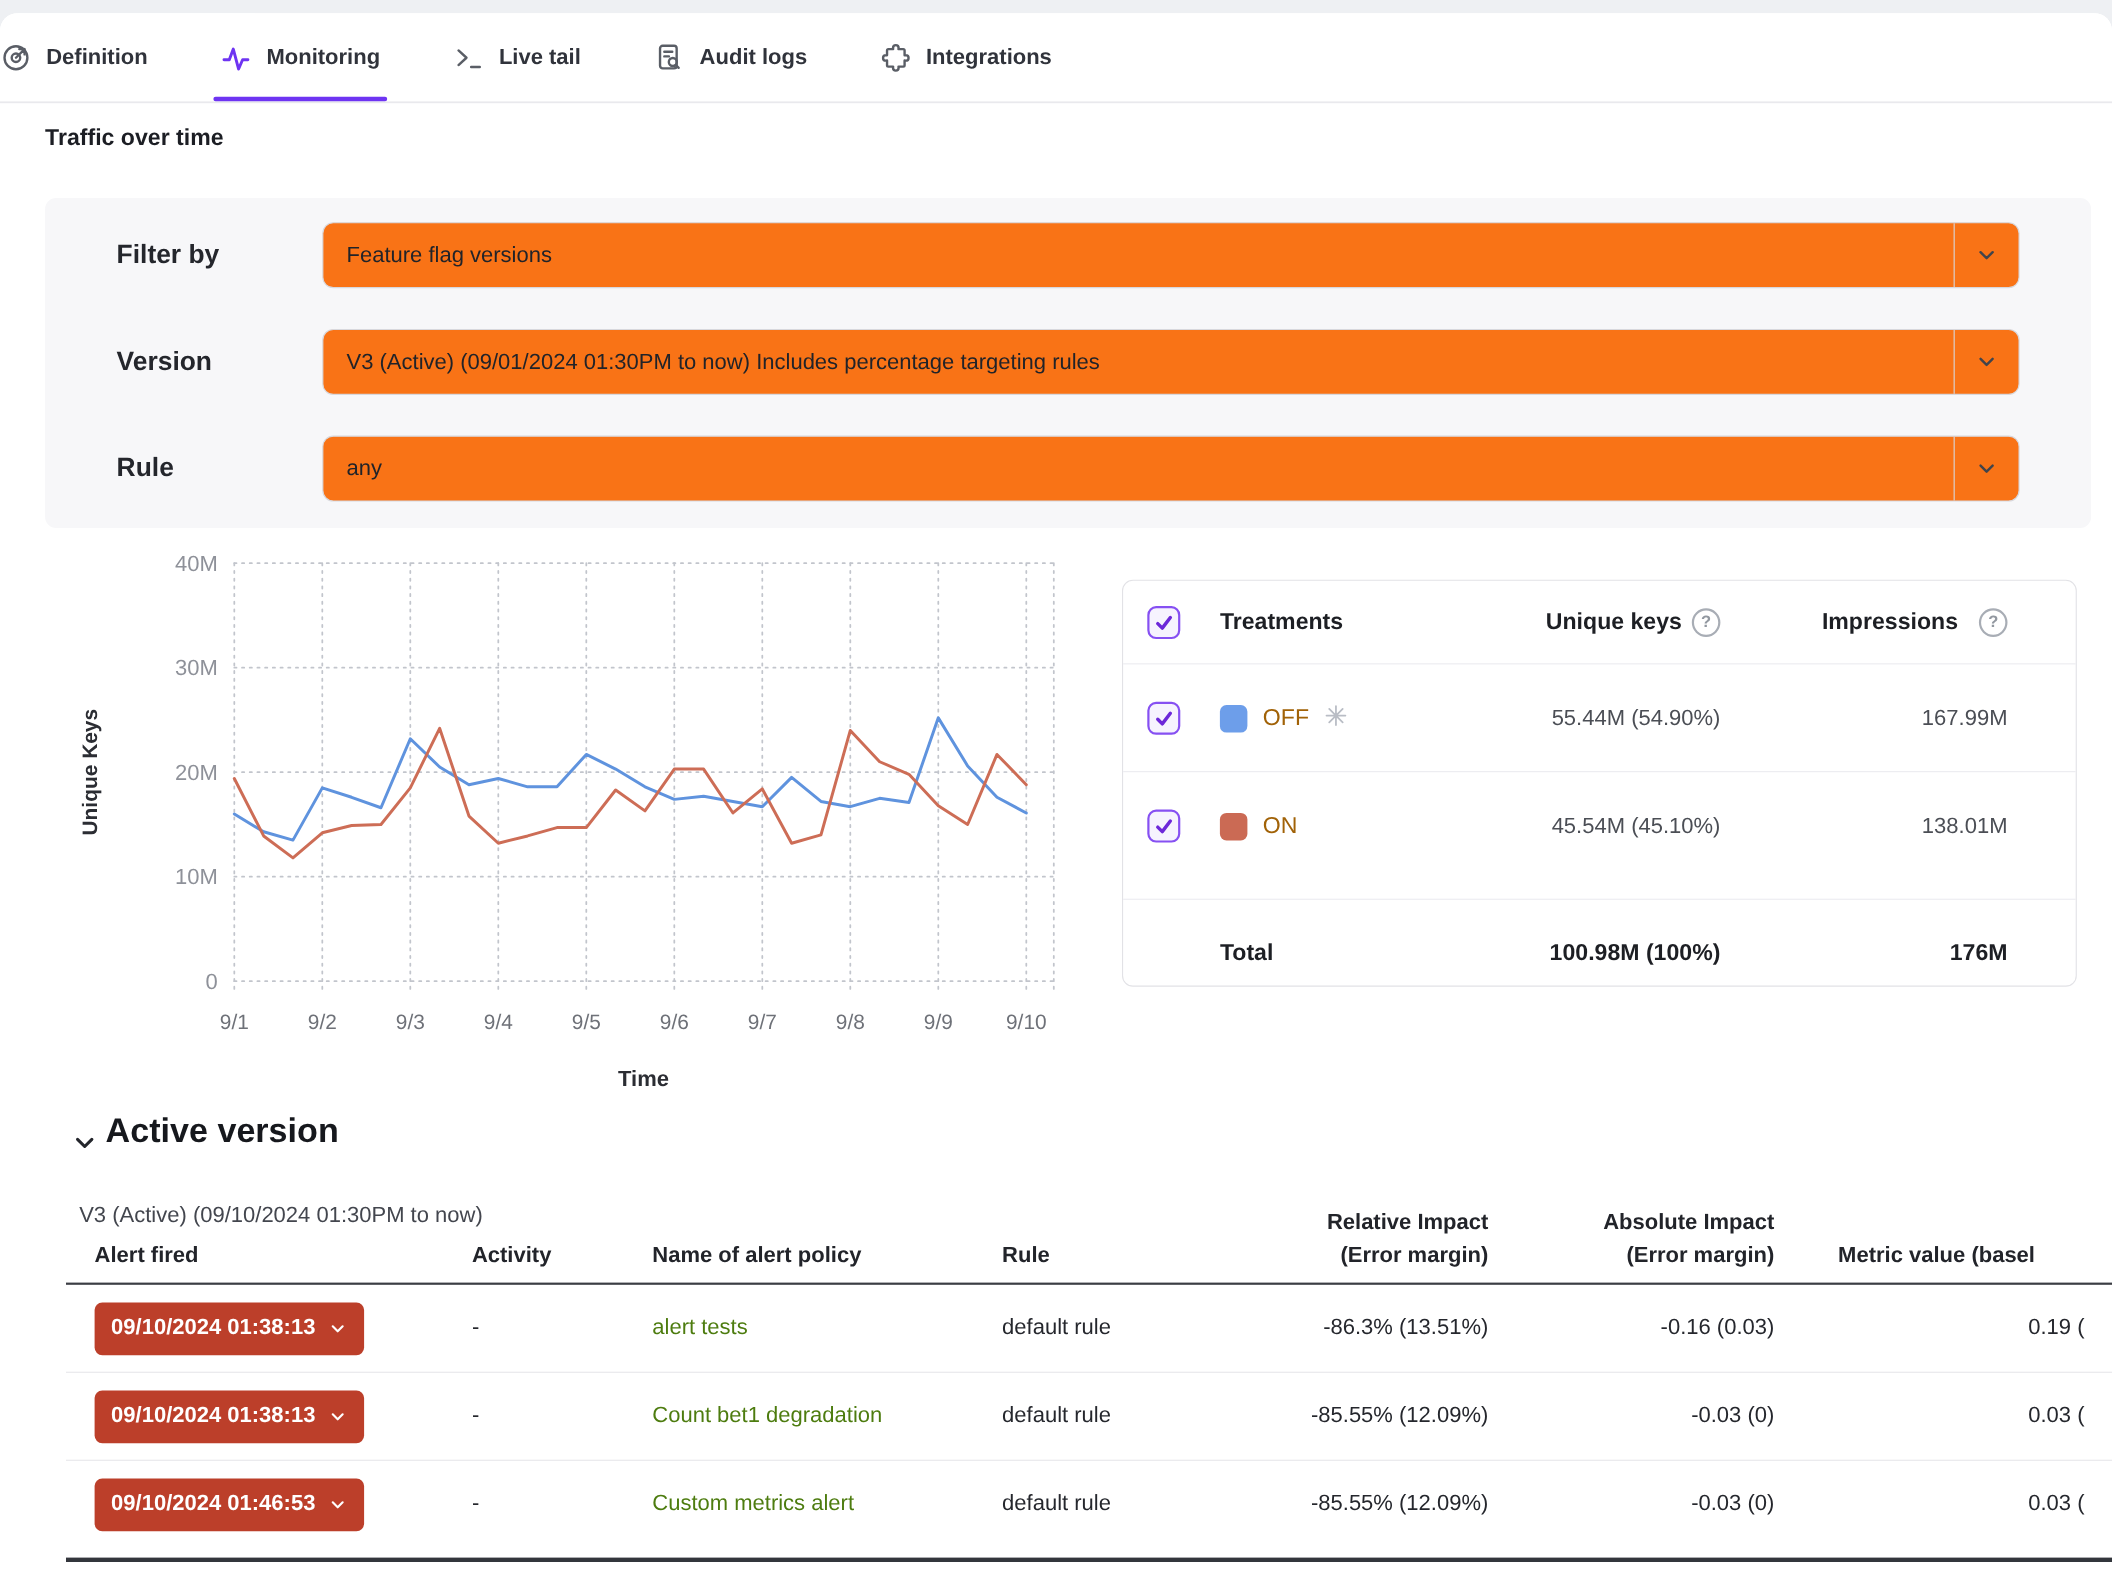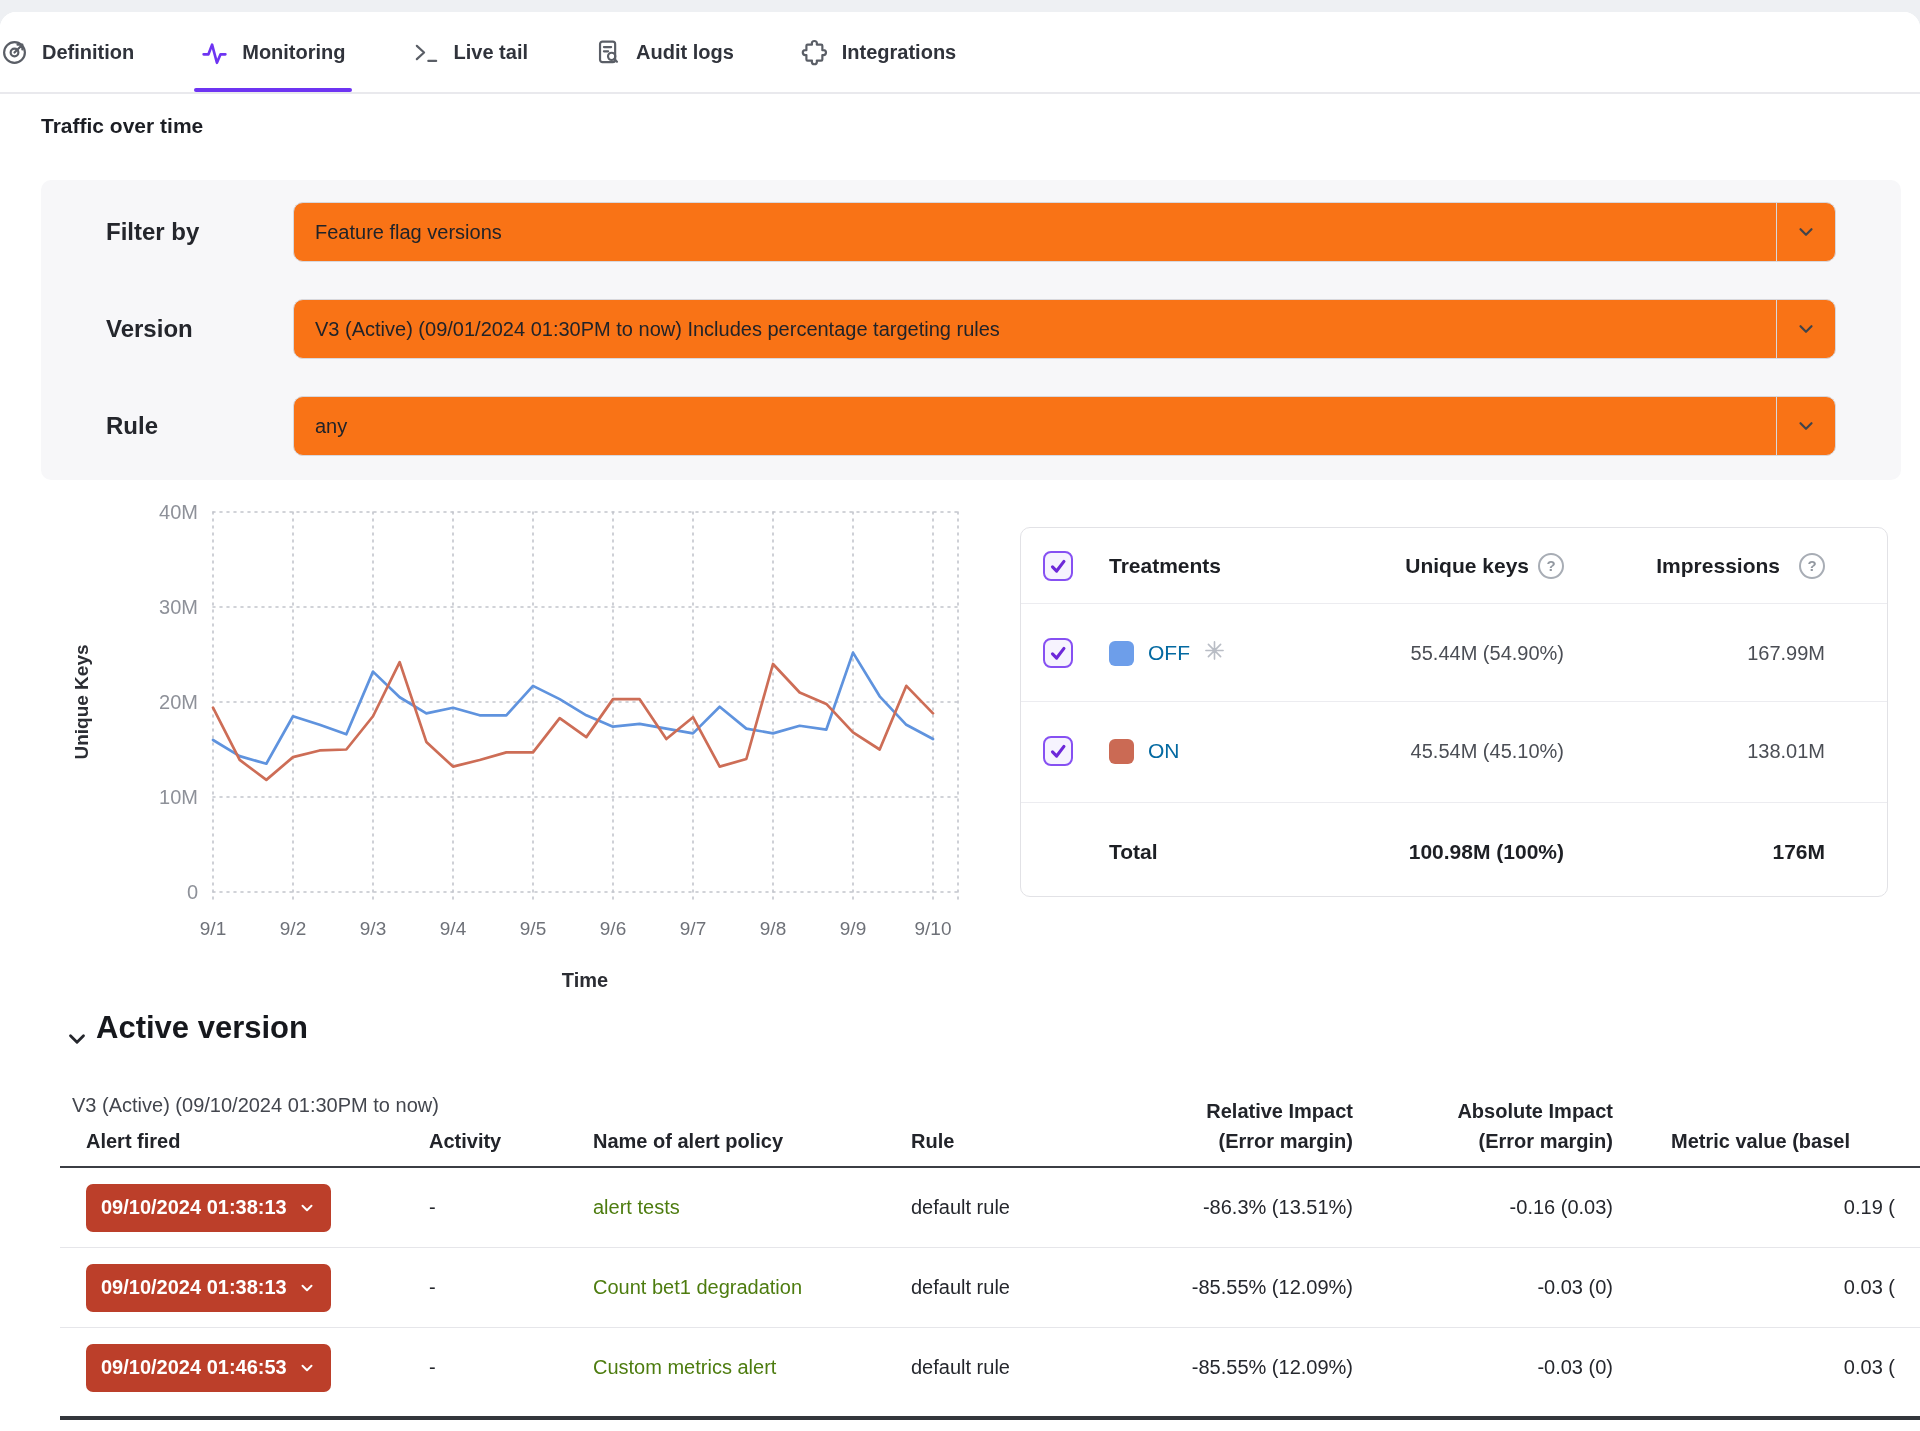--- a/index.html
+++ b/index.html
@@ -62,27 +62,27 @@
 
   
   #treatments-panel{
     position:absolute;left:1020px;top:527px;width:868px;height:370px;
     border:1.5px solid #e2e2e6;border-radius:10px;background:#fff;box-sizing:border-box;
   }
   .t-row{position:absolute;left:0;width:100%;display:flex;align-items:center;}
   .t-row.hdr{top:0;height:75px;}
   .t-row.r1{top:75px;height:98px;border-top:1px solid #ececf0;}
   .t-row.r2{top:173px;height:98px;border-top:1px solid #ececf0;}
-  .t-row.total{top:274px;height:97px;border-top:1px solid #ececf0;}
+  .t-row.total{top:289px;height:97px;border-top:1px solid #ececf0;}
   .checkbox{
     position:absolute;left:22px;width:30px;height:30px;border:2px solid #8650f2;border-radius:8px;
     background:#f6f3fe;box-sizing:border-box;cursor:pointer;display:flex;align-items:center;justify-content:center;
   }
   .checkbox svg{width:22px;height:22px;stroke:#6d28d9;fill:none;stroke-width:3.4;stroke-linecap:round;stroke-linejoin:round;}
-  .t-name{position:absolute;left:88px;font-size:21px;color:#0369a1;display:flex;align-items:center;gap:14px;}
+  .t-name{position:absolute;left:88px;font-size:21px;color:#a16207;display:flex;align-items:center;gap:14px;}
   .t-name.bold{font-weight:bold;color:#1d1f24;}
   .swatch{width:25px;height:25px;border-radius:6px;display:inline-block;}
   .t-uk{position:absolute;right:323px;font-size:20px;color:#4b4e55;display:flex;align-items:center;gap:9px;}
   .t-imp{position:absolute;right:62px;font-size:20px;color:#4b4e55;display:flex;align-items:center;gap:19px;}
   .t-hdr-txt{font-size:21px;font-weight:bold;color:#1d1f24;}
   .t-strong{font-size:21px;font-weight:bold;color:#1d1f24;}
   .helpicon{
     width:26px;height:26px;border:2px solid #a8adb5;border-radius:50%;box-sizing:border-box;
     display:inline-flex;align-items:center;justify-content:center;
     font-size:15px;font-weight:bold;color:#9298a0;cursor:pointer;flex:none;

